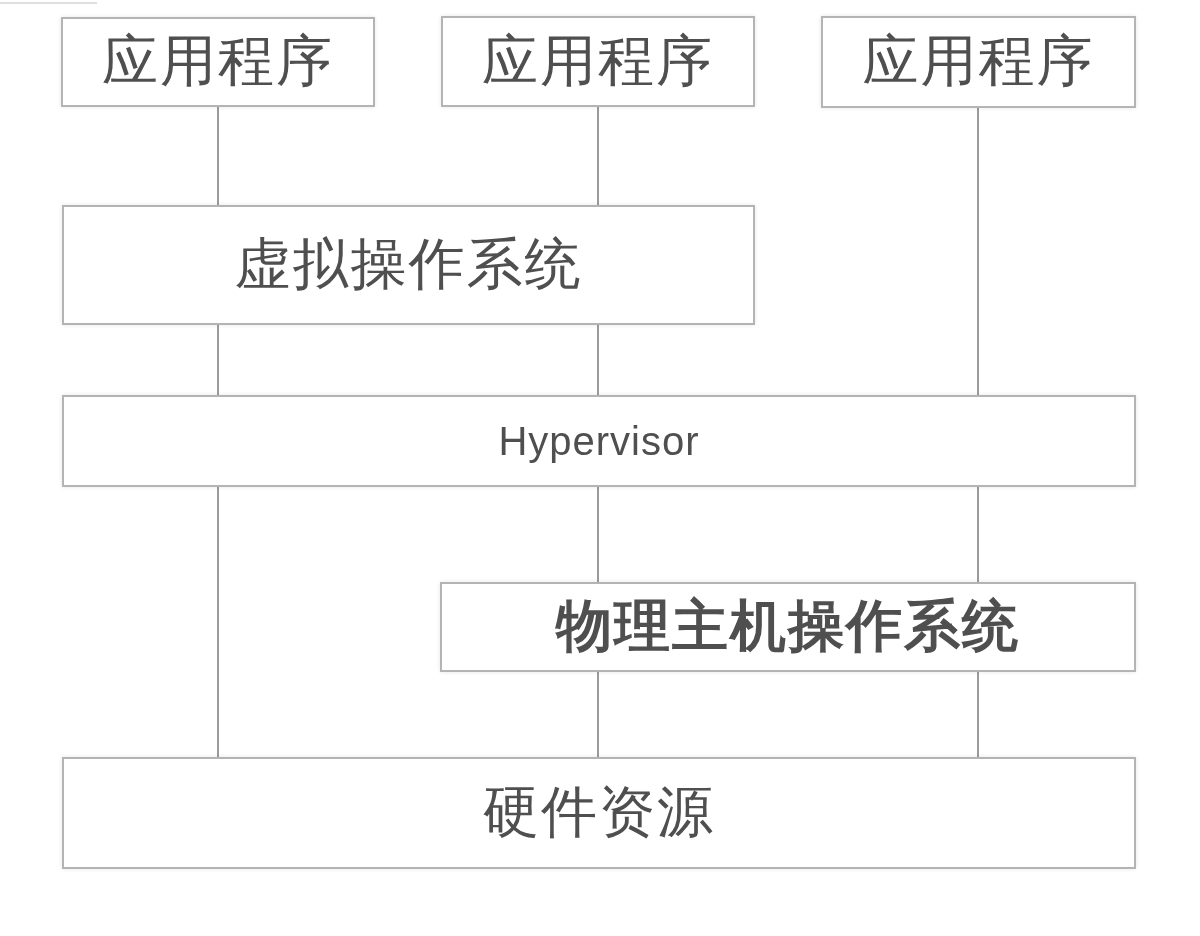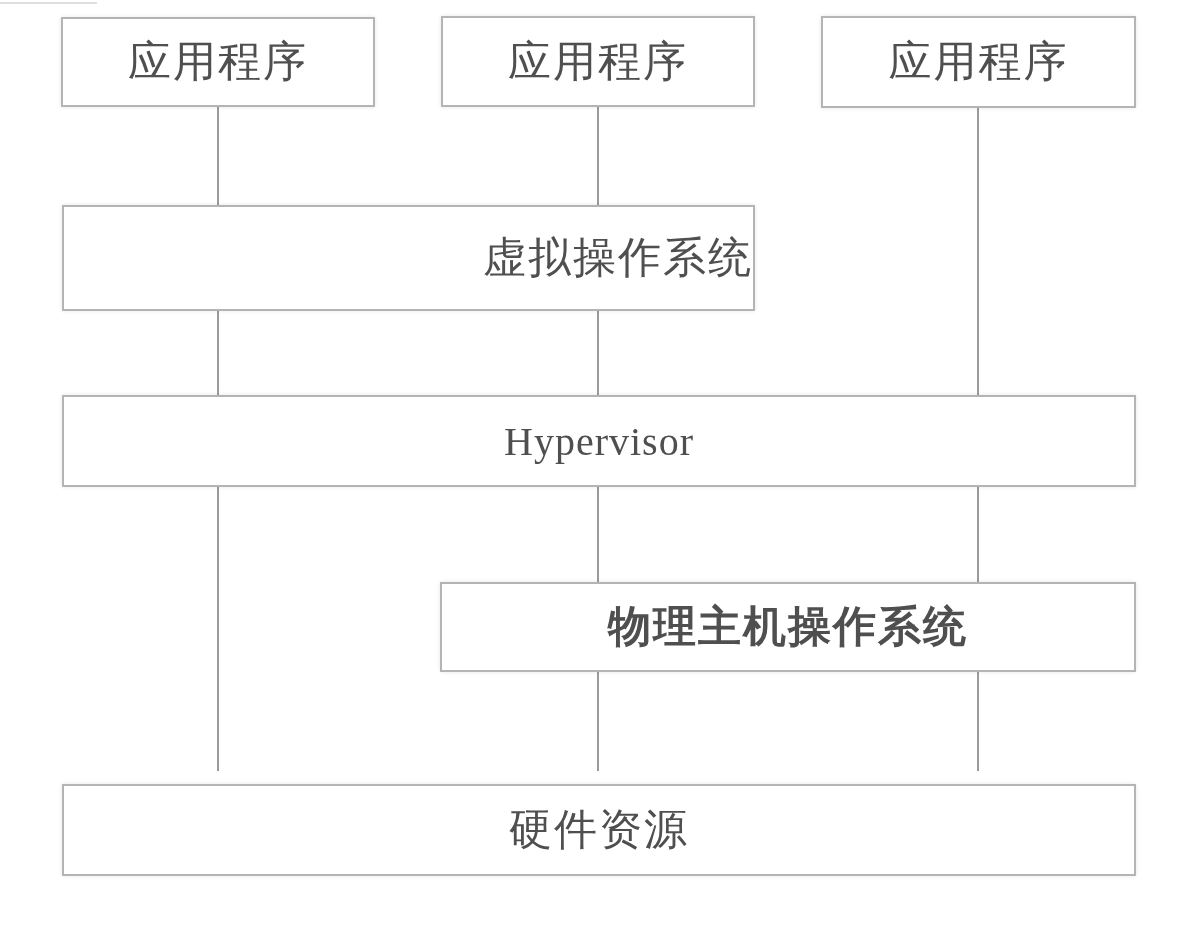--- a/index.html
+++ b/index.html
@@ -18,39 +18,39 @@
   .node {
     position: absolute;
     box-sizing: border-box;
     background: #ffffff;
     border: 2px solid #b4b4b4;
     box-shadow: 0 0 4px rgba(0,0,0,0.10);
     display: flex;
     align-items: center;
     justify-content: center;
     color: #4f4f4f;
-    font-size: 43px;
+    font-size: 56px;
     letter-spacing: 2px;
     z-index: 2;
   }
-  .node.latin { font-size: 40px; letter-spacing: 1px; font-family: Liberation Serif, serif; }
+  .node.latin { font-size: 40px; letter-spacing: 1px; }
   .connector {
     position: absolute;
     width: 2px;
     background: #9b9b9b;
     z-index: 1;
   }
   
   #box-app1 { left: 61px;  top: 17px;  width: 314px;  height: 90px; }
   #box-app2 { left: 441px; top: 16px;  width: 314px;  height: 91px; }
   #box-app3 { left: 821px; top: 16px;  width: 315px;  height: 92px; }
-  #box-vos  { left: 62px;  top: 205px; width: 693px;  height: 106px; justify-content: flex-end; }
+  #box-vos  { left: 62px;  top: 205px; width: 693px;  height: 120px; }
   #box-hyp  { left: 62px;  top: 395px; width: 1074px; height: 92px; }
   #box-pos  { left: 440px; top: 582px; width: 696px;  height: 90px; font-weight: bold; }
-  #box-hw   { left: 62px;  top: 784px; width: 1074px; height: 92px; }
+  #box-hw   { left: 62px;  top: 757px; width: 1074px; height: 112px; }
   
   #ln-1a { left: 217px; top: 107px; height: 98px; }
   #ln-1b { left: 217px; top: 297px; height: 98px; }
   #ln-1c { left: 217px; top: 487px; height: 284px; }
   #ln-2a { left: 597px; top: 107px; height: 98px; }
   #ln-2b { left: 597px; top: 297px; height: 98px; }
   #ln-2c { left: 597px; top: 487px; height: 95px; }
   #ln-2d { left: 597px; top: 672px; height: 99px; }
   #ln-3a { left: 977px; top: 108px; height: 287px; }
   #ln-3b { left: 977px; top: 487px; height: 95px; }

